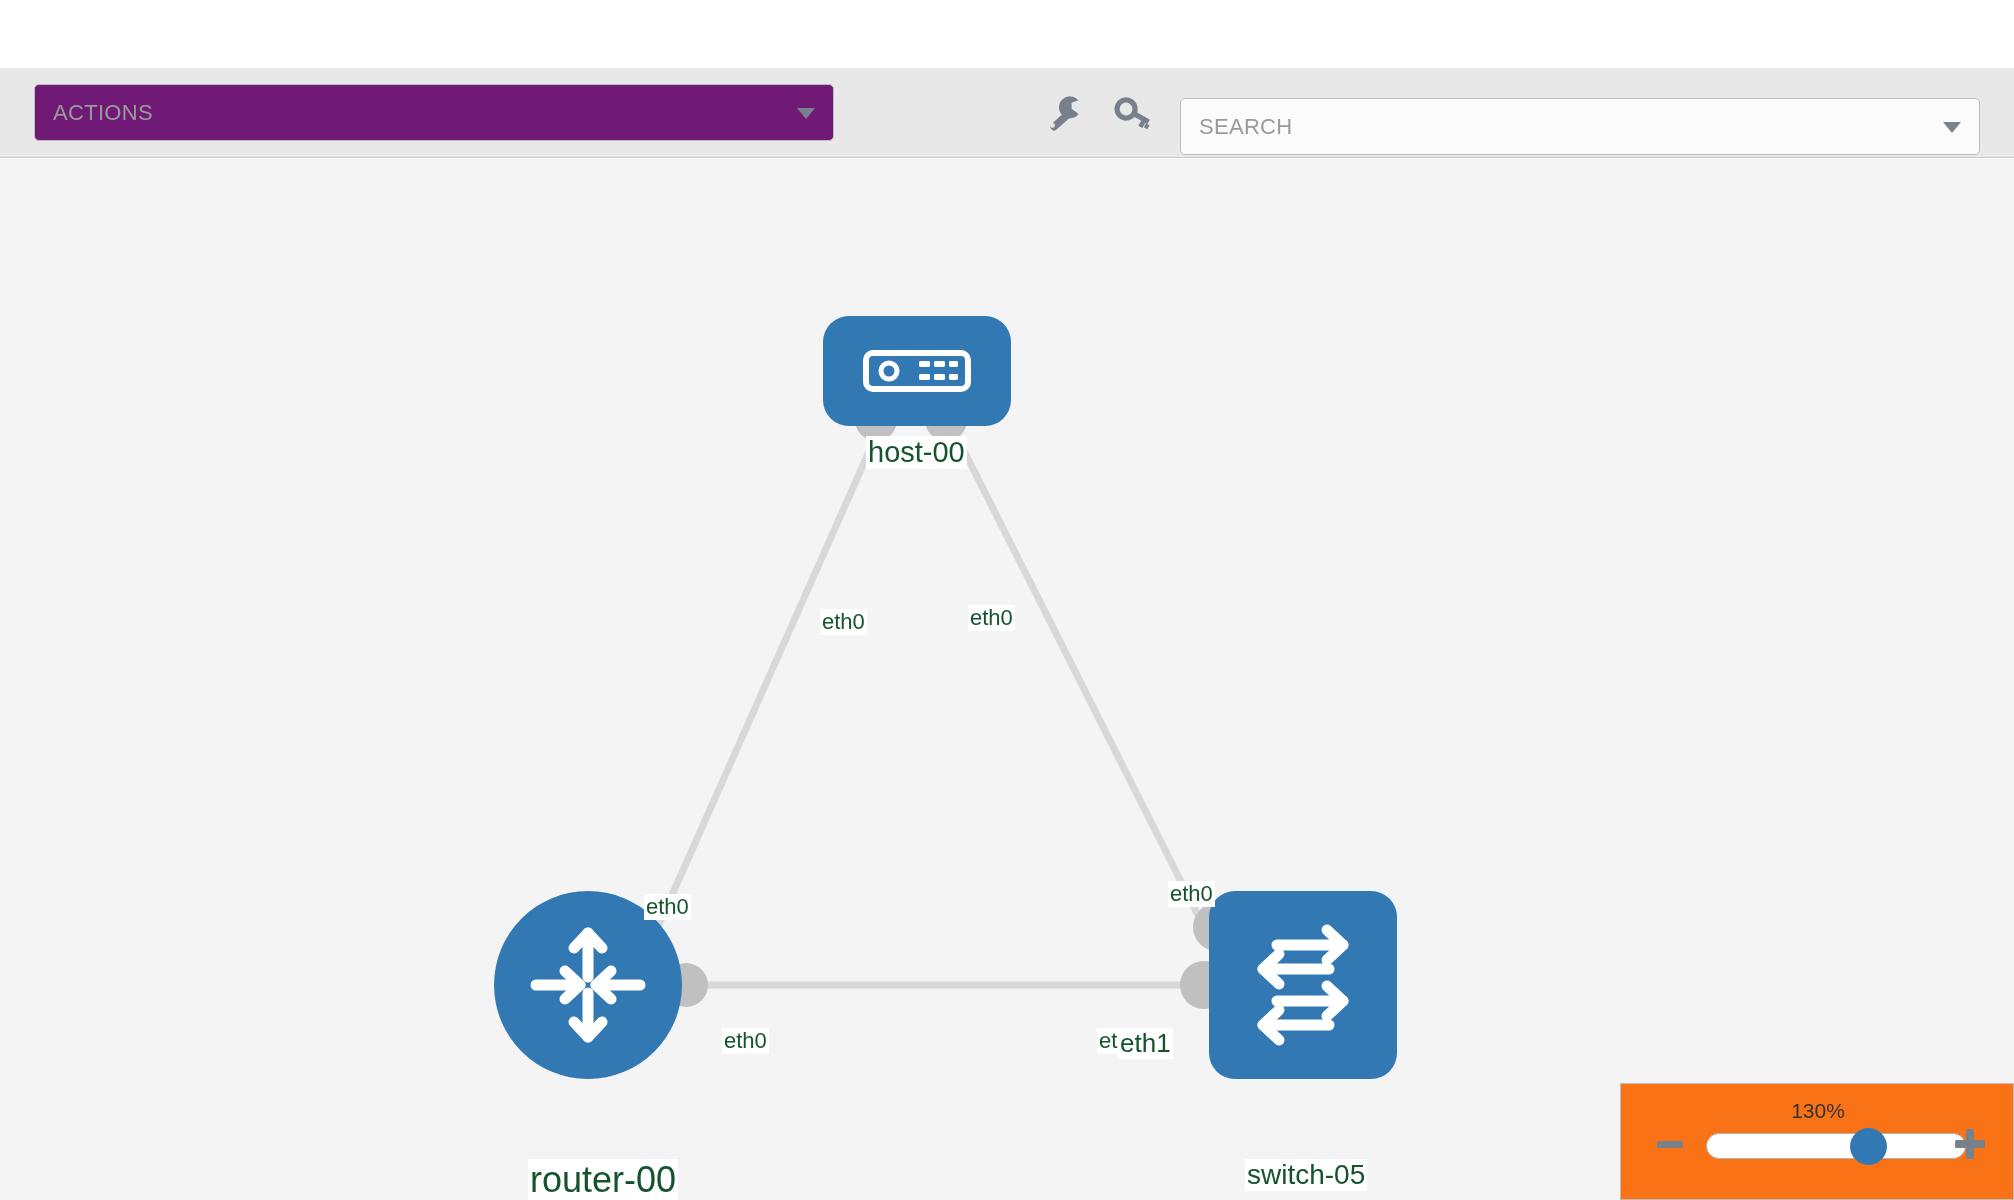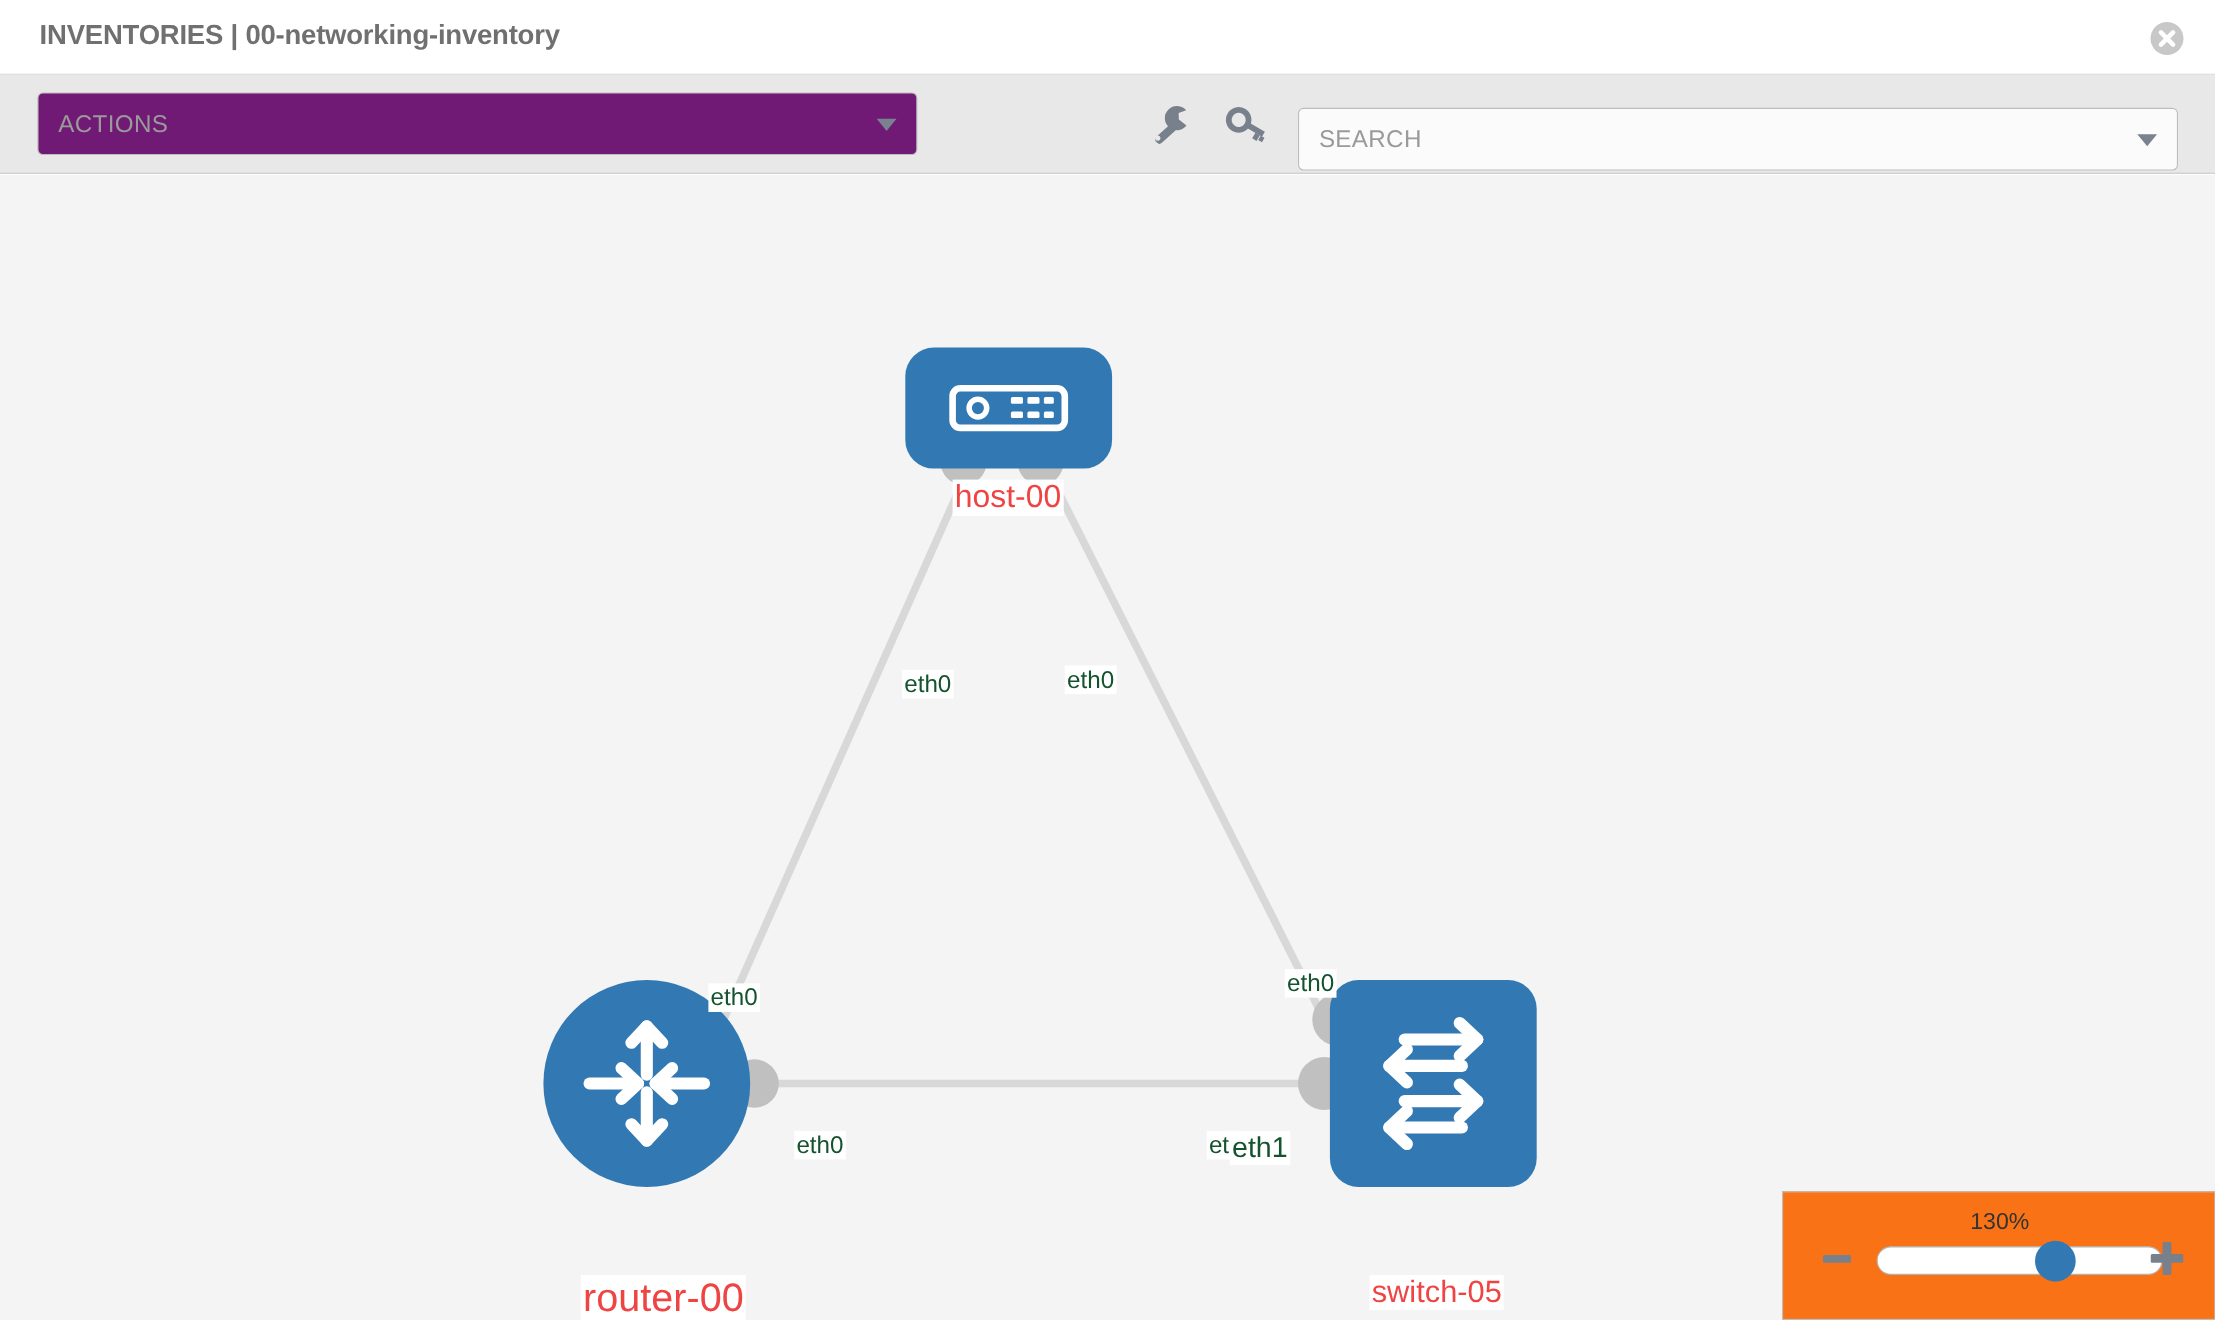--- a/index.html
+++ b/index.html
@@ -90,21 +90,21 @@
   
   .node { position: absolute; }
   .node-shape {
     position: absolute; left: 0; top: 0;
     background: #3279b4;
     display: flex; align-items: center; justify-content: center;
     cursor: pointer;
   }
   .node-label {
     position: absolute;
-    font-size: 26px; color: #ef4444;
+    font-size: 26px; color: #14532d;
     background: #ffffff;
     white-space: nowrap;
     padding: 0 2px;
     text-align: center;
   }
   .port {
     position: absolute;
     background: #c0c0c0;
     border-radius: 50%;
   }
@@ -146,28 +146,20 @@
     width: 37px; height: 37px; border-radius: 50%;
     background: #3279b4;
     cursor: grab;
   }
 </style>
 </head>
 <body>
 
 <div id="app">
 
-  <div class="header">
-    <div class="page-title">INVENTORIES | 00-networking-inventory</div>
-    <div class="close-btn">
-      <svg width="30" height="30" viewBox="0 0 30 30" aria-hidden="true">
-        <path d="M9.5 9.5 L20.5 20.5 M20.5 9.5 L9.5 20.5" stroke="#ffffff" stroke-width="4.2" stroke-linecap="round"></path>
-      </svg>
-    </div>
-  </div>
 
   <div class="toolbar"></div>
 
   <div class="actions-select">
     <span class="label">ACTIONS</span>
     <span class="caret"></span>
   </div>
 
   <div class="tool-icon wrench">
     <svg width="46" height="46" viewBox="0 0 46 46" aria-hidden="true">

